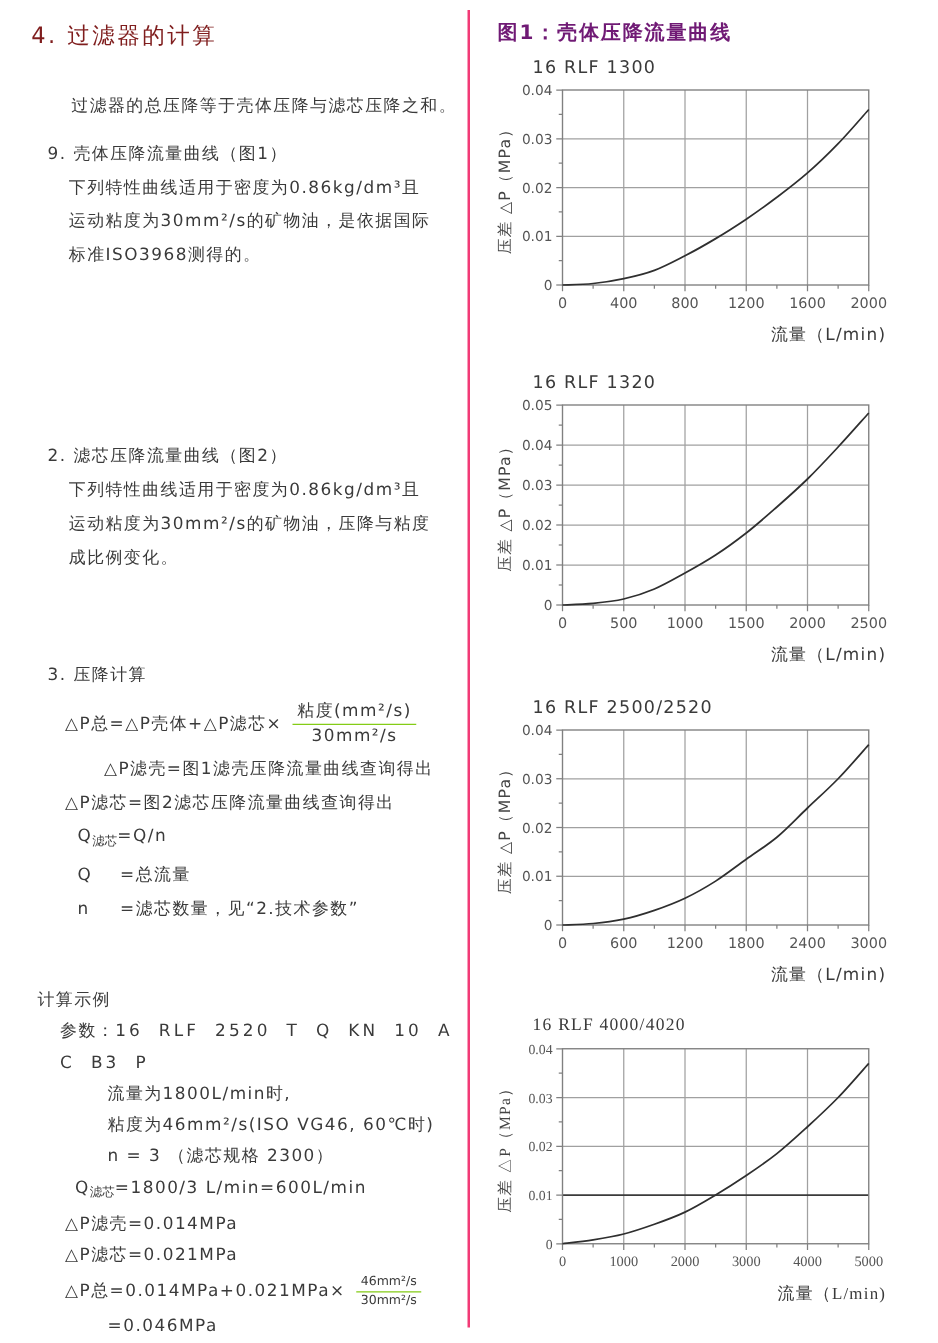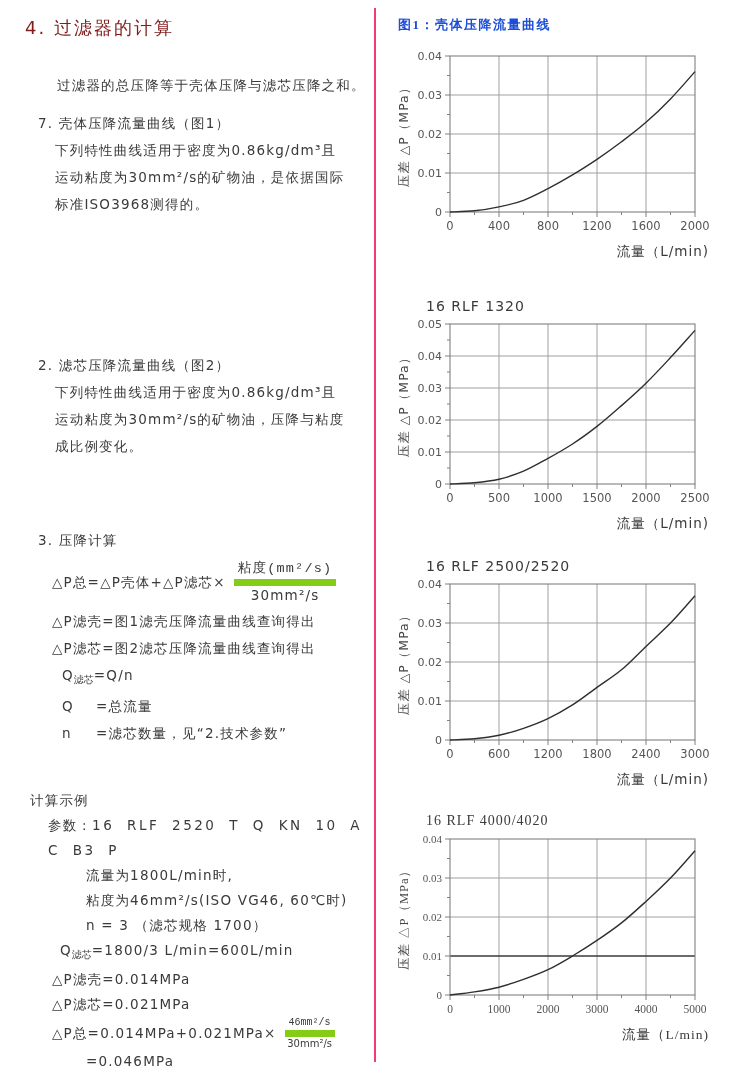--- a/index.html
+++ b/index.html
@@ -9,45 +9,45 @@
     color:#333;overflow:hidden;
   }
   .abs{position:absolute;}
   
   .h1{font-size:18px;letter-spacing:2px;color:#7f1d1d;}
   .body-text{font-size:13.5px;line-height:27px;letter-spacing:1.2px;color:#3a3a3a;}
   .sec-title{font-size:13.5px;line-height:27px;letter-spacing:1.2px;color:#3a3a3a;}
   .sec-lines{padding-left:17px;}
   .formula-row{display:flex;align-items:center;padding-left:14px;margin:6px 0 4px 0;}
   .frac{display:inline-block;text-align:center;margin-left:8px;line-height:1.35;}
-  .frac .num{border-bottom:7px solid #84cc16;padding:0 4px 1px 4px;font-family:Liberation Mono, monospace;}
+  .frac .num{border-bottom:1px solid #84cc16;padding:0 4px 1px 4px;}
   .frac-small{font-size:10px;line-height:1.3;letter-spacing:0;}
   .sub{font-size:10px;vertical-align:-3px;letter-spacing:0;}
   .def-row{display:flex;}
   .def-term{width:34px;flex:0 0 34px;}
   .pink-divider{left:374px;top:8px;width:2px;height:1054px;background:#f23a76;}
   
-  .fig-header{font-size:13px;font-weight:bold;letter-spacing:1.5px;color:#1d4ed8;font-family:Liberation Serif, serif;}
+  .fig-header{font-size:16px;font-weight:bold;letter-spacing:1.5px;color:#701a75;}
   .chart-block{width:350px;}
   .chart-title{font-size:14px;letter-spacing:1px;color:#3a3a3a;margin:0 0 0 34px;}
   .ex-indent1{padding-left:18px;}
   .ex-indent2{padding-left:56px;}
   .ex-indent3{padding-left:30px;}
   .ex-indent4{padding-left:22px;}
   .param-val{letter-spacing:2.5px;word-spacing:6px;}
 </style>
 </head>
 <body>
 
 <div class="abs h1" style="left:25px;top:16px;">4. 过滤器的计算</div>
 
 <div class="abs body-text" style="left:57px;top:72px;width:330px;">过滤器的总压降等于壳体压降与滤芯压降之和。</div>
 
 <div class="abs body-text" style="left:38px;top:110px;width:340px;">
-  <div class="sec-title">7. 壳体压降流量曲线（图1）</div>
+  <div class="sec-title">9. 壳体压降流量曲线（图1）</div>
   <div class="sec-lines">
     <div>下列特性曲线适用于密度为0.86kg/dm³且</div>
     <div>运动粘度为30mm²/s的矿物油，是依据国际</div>
     <div>标准ISO3968测得的。</div>
   </div>
 </div>
 
 <div class="abs body-text" style="left:38px;top:352px;width:340px;">
   <div class="sec-title">2. 滤芯压降流量曲线（图2）</div>
   <div class="sec-lines">
@@ -59,21 +59,21 @@
 
 <div class="abs body-text" style="left:38px;top:527px;width:340px;">
   <div class="sec-title">3. 压降计算</div>
   <div class="formula-row">
     <span>△P总=△P壳体+△P滤芯×</span>
     <span class="frac">
       <span class="num" style="display:block;">粘度(mm²/s)</span>
       <span style="display:block;">30mm²/s</span>
     </span>
   </div>
-  <div style="padding-left:14px;">△P滤壳=图1滤壳压降流量曲线查询得出</div>
+  <div style="padding-left:14px;text-align:center;">△P滤壳=图1滤壳压降流量曲线查询得出</div>
   <div style="padding-left:14px;">△P滤芯=图2滤芯压降流量曲线查询得出</div>
   <div style="padding-left:24px;">
     <span>Q</span><span class="sub">滤芯</span><span>=Q/n</span>
   </div>
   <div class="def-row" style="padding-left:24px;">
     <span class="def-term">Q</span>
     <span>=总流量</span>
   </div>
   <div class="def-row" style="padding-left:24px;">
     <span class="def-term">n</span>
@@ -81,41 +81,42 @@
   </div>
 </div>
 
 <div class="abs body-text" style="left:30px;top:788px;width:345px;line-height:25px;">
   <div>计算示例</div>
   <div class="ex-indent1">
     <span>参数：</span><span class="param-val">16 RLF 2520 T Q KN 10 A C B3 P</span>
   </div>
   <div class="ex-indent2">流量为1800L/min时,</div>
   <div class="ex-indent2">粘度为46mm²/s(ISO VG46, 60℃时)</div>
-  <div class="ex-indent2">n = 3 （滤芯规格 1700）</div>
+  <div class="ex-indent2">n = 3 （滤芯规格 2300）</div>
   <div class="ex-indent3">
     <span>Q</span><span class="sub">滤芯</span><span>=1800/3 L/min=600L/min</span>
   </div>
   <div class="ex-indent4">△P滤壳=0.014MPa</div>
   <div class="ex-indent4">△P滤芯=0.021MPa</div>
   <div class="ex-indent4" style="display:flex;align-items:center;height:32px;">
     <span>△P总=0.014MPa+0.021MPa×</span>
     <span class="frac frac-small">
       <span class="num" style="display:block;">46mm²/s</span>
       <span style="display:block;">30mm²/s</span>
     </span>
   </div>
   <div class="ex-indent2">=0.046MPa</div>
 </div>
 
 <div class="abs pink-divider"></div>
 
 <div class="abs fig-header" style="left:398px;top:16px;">图1：壳体压降流量曲线</div>
 
 <div class="abs chart-block" style="left:392px;top:46px;">
+  <div class="chart-title">16 RLF 1300</div>
   <div class="chart-mount"><svg width="335" height="218">
         <line x1="107" y1="10" x2="107" y2="166" stroke="#a0a0a0" stroke-width="1"></line>
         <line x1="156" y1="10" x2="156" y2="166" stroke="#a0a0a0" stroke-width="1"></line>
         <line x1="205" y1="10" x2="205" y2="166" stroke="#a0a0a0" stroke-width="1"></line>
         <line x1="254" y1="10" x2="254" y2="166" stroke="#a0a0a0" stroke-width="1"></line>
         <line x1="58" y1="127" x2="303" y2="127" stroke="#a0a0a0" stroke-width="1"></line>
         <line x1="58" y1="88" x2="303" y2="88" stroke="#a0a0a0" stroke-width="1"></line>
         <line x1="58" y1="49" x2="303" y2="49" stroke="#a0a0a0" stroke-width="1"></line>
         <rect x="58" y="10" width="245" height="156" fill="none" stroke="#808080" stroke-width="1.1"></rect>
         <line x1="58" y1="166" x2="58" y2="171" stroke="#808080" stroke-width="1"></line>

